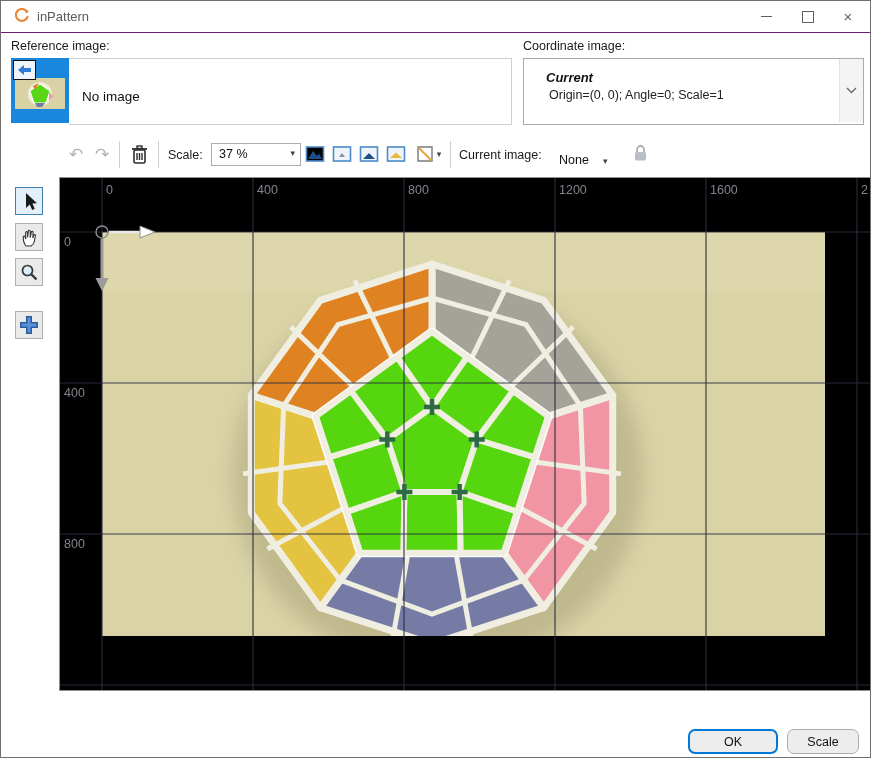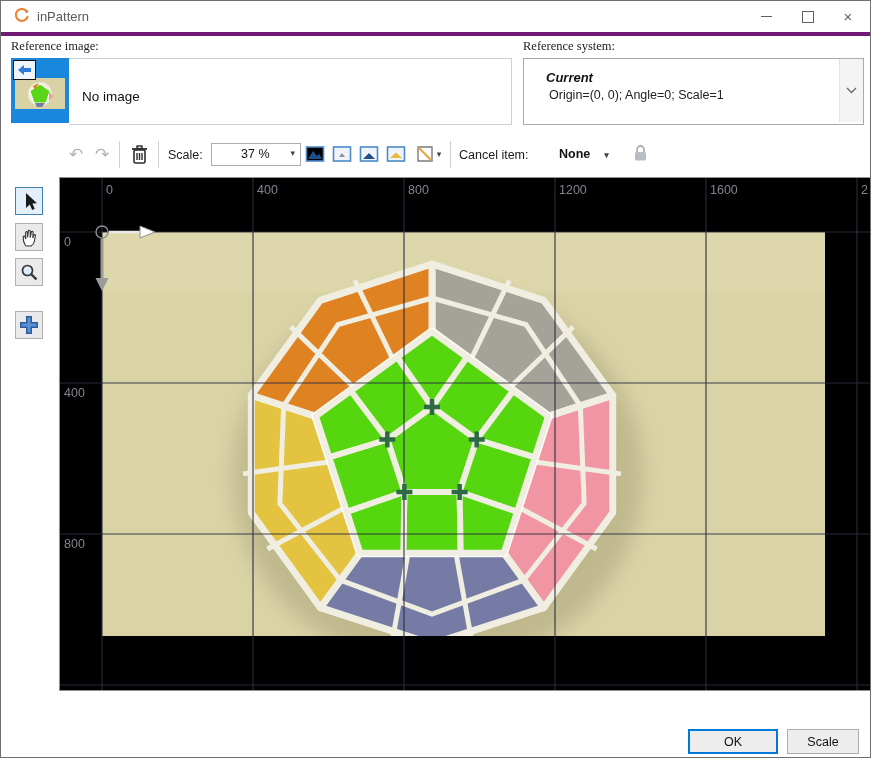--- a/index.html
+++ b/index.html
@@ -1,55 +1,55 @@
 <!DOCTYPE html>
 <html><head>
 <meta charset="utf-8">
 <style>
   html,body{margin:0;padding:0;background:#fff;}
   body{font-family:"Liberation Sans","DejaVu Sans",sans-serif;}
   .window{position:relative;width:869px;height:756px;border:1px solid #707070;background:#ffffff;overflow:hidden;}
   
-  .titlebar{position:absolute;left:0;top:0;width:100%;height:31px;background:#ffffff;border-bottom:4px solid #701a75;}
+  .titlebar{position:absolute;left:0;top:0;width:100%;height:31px;background:#ffffff;border-bottom:1px solid #701a75;}
   .title-logo{position:absolute;left:12px;top:6px;}
   .title-text{position:absolute;left:36px;top:8px;font-size:13px;color:#5a5a5a;}
   .win-btn{position:absolute;top:0;width:36px;height:31px;display:flex;align-items:center;justify-content:center;color:#5f5f5f;}
   .btn-min{right:86px;}.btn-max{right:44px;}.btn-close{right:4px;font-size:15px;}
   .min-glyph{width:11px;height:0;border-top:1px solid #5f5f5f;}
   .max-glyph{width:10px;height:10px;border:1px solid #5f5f5f;}
   
-  .field-label{position:absolute;font-size:12.5px;color:#1b1b1b;font-family:Liberation Serif, serif;}
+  .field-label{position:absolute;font-size:12.5px;color:#1b1b1b;}
   
   .thumb-box{position:absolute;left:10px;top:57px;width:58px;height:65px;background:#1987DB;}
   .thumb-photo{position:absolute;left:4px;top:20px;}
   .thumb-back{position:absolute;left:2px;top:2px;width:21px;height:18px;background:#eef4fa;border:1px solid #111;display:flex;align-items:center;justify-content:center;}
   .noimage-box{position:absolute;left:68px;top:57px;width:442px;height:65px;background:#fff;border:1px solid #cfcfcf;border-left:none;}
   .noimage-text{position:absolute;left:13px;top:22px;font-size:13.5px;color:#111;margin-top:8px;}
   
   .coord-box{position:absolute;left:522px;top:57px;width:339px;height:65px;background:#fff;border:1px solid #ababab;}
   .coord-name{position:absolute;left:22px;top:11px;font-size:13px;font-weight:bold;font-style:italic;color:#111;}
   .coord-detail{position:absolute;left:25px;top:29px;font-size:12.5px;color:#222;}
   .coord-drop{position:absolute;right:0;top:0;width:23px;height:63px;background:#f4f4f4;border-left:1px solid #e2e2e2;display:flex;align-items:center;justify-content:center;}
   
   .tb-sep{position:absolute;top:140px;width:0;height:27px;border-left:1px solid #d0d0d0;}
   .tb-btn{position:absolute;top:141px;width:24px;height:24px;display:flex;align-items:center;justify-content:center;background:transparent;border:none;padding:0;}
   .undo-redo{font-size:17px;color:#b3b3b3;line-height:1;}
   .tb-label{position:absolute;font-size:12.5px;color:#1b1b1b;top:147px;}
   .combo{position:absolute;top:142px;height:21px;background:#fff;border:1px solid #abadb3;font-size:12.5px;color:#111;}
-  .combo .val{position:absolute;left:7px;top:3px;margin-left:22px;}
+  .combo .val{position:absolute;left:7px;top:3px;}
   .combo .caret{position:absolute;right:5px;top:4px;font-size:9px;color:#444;}
-  .flat-drop{position:absolute;top:142px;height:21px;font-size:12.5px;color:#111;background:transparent;border:none;font-weight:bold;}
+  .flat-drop{position:absolute;top:148px;height:21px;font-size:12.5px;color:#111;background:transparent;border:none;}
   .flat-drop .caret{font-size:9px;color:#444;margin-left:14px;}
   
   .tool-btn{position:absolute;left:14px;width:28px;height:28px;background:#eaeaea;border:1px solid #b0b0b0;display:flex;align-items:center;justify-content:center;padding:0;}
   .tool-btn.selected{background:#e3f0fb;border:1px solid #3c7fb1;}
   
   .canvas-wrap{position:absolute;left:58px;top:176px;width:812px;height:514px;border:1px solid #909090;box-sizing:border-box;background:#000;}
   
-  .dlg-btn{position:absolute;top:728px;height:25px;font-size:12.5px;color:#111;display:flex;align-items:center;justify-content:center;box-sizing:border-box;}
+  .dlg-btn{position:absolute;top:728px;height:25px;font-size:12.5px;color:#111;display:flex;align-items:center;justify-content:center;box-sizing:border-box;border-radius:7px;}
   .btn-ok{left:687px;width:90px;background:#ededed;border:2px solid #0078D7;}
   .btn-cancel{left:786px;width:72px;background:#ededed;border:1px solid #adadad;}
 </style>
 </head>
 <body>
 
 <div class="window">
 
   <div class="titlebar">
     <svg class="title-logo" width="18" height="18" viewBox="0 0 18 18">
@@ -79,21 +79,21 @@
     <div class="thumb-back">
       <svg width="15" height="12" viewBox="0 0 15 12">
           <path d="M1,6 L7,1 L7,4 L14,4 L14,8 L7,8 L7,11 Z" fill="#2D7BD6"></path>
         </svg>
     </div>
   </div>
   <div class="noimage-box">
     <span class="noimage-text">No image</span>
   </div>
 
-  <span class="field-label" style="left:522px;top:38px;">Reference system:</span>
+  <span class="field-label" style="left:522px;top:38px;">Coordinate image:</span>
   <div class="coord-box">
     <span class="coord-name">Current</span>
     <span class="coord-detail">Origin=(0, 0); Angle=0; Scale=1</span>
     <div class="coord-drop">
       <svg width="11" height="7" viewBox="0 0 11 7">
           <polyline points="1,1 5.5,5.5 10,1" fill="none" stroke="#666" stroke-width="1.3"></polyline>
         </svg>
     </div>
   </div>
 
@@ -142,21 +142,21 @@
     </svg>
   </button>
   <button class="tb-btn" style="left:410px;width:34px;">
     <svg width="20" height="20" viewBox="0 0 20 20">
       <polygon points="3,3 17,3 17,17 3,17" fill="#ffffff" stroke="#7a7a7a" stroke-width="1.4"></polygon>
       <line x1="3.5" y1="3.5" x2="16.5" y2="16.5" stroke="#E8A33D" stroke-width="2"></line>
     </svg>
     <span style="font-size:9px;color:#444;margin-left:2px;">▾</span>
   </button>
   <div class="tb-sep" style="left:449px;"></div>
-  <span class="tb-label" style="left:458px;">Cancel item:</span>
+  <span class="tb-label" style="left:458px;">Current image:</span>
   <button class="flat-drop" style="left:552px;">
     <span>None</span><span class="caret">▾</span>
   </button>
   <div style="position:absolute;left:632px;top:143px;">
     <svg width="15" height="18" viewBox="0 0 15 18">
       <path d="M4,8 V5.5 a3.5,3.5 0 0 1 7,0 V8" fill="none" stroke="#a9aeb4" stroke-width="1.8"></path>
       <rect x="2" y="8" width="11" height="8.5" rx="1.5" fill="#b9bec4"></rect>
     </svg>
   </div>
 

